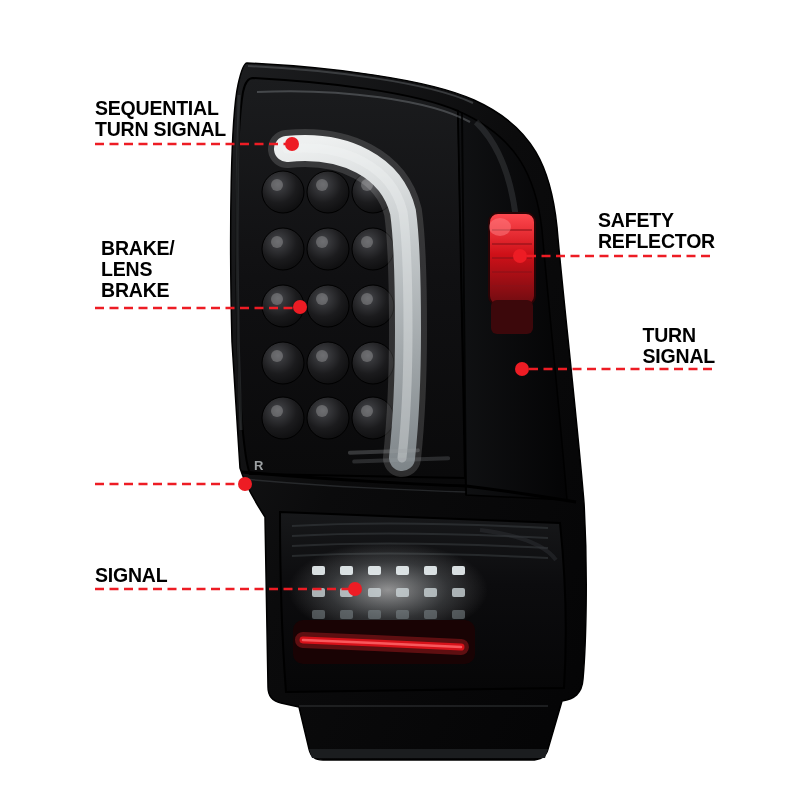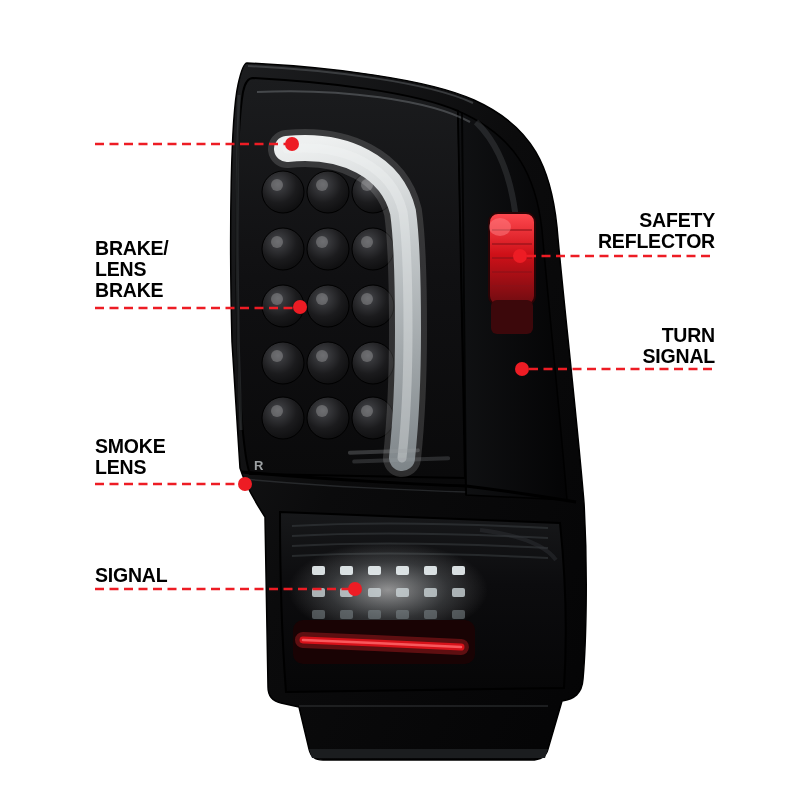--- a/index.html
+++ b/index.html
@@ -1,21 +1,21 @@
 <!DOCTYPE html>
 <html><head>
 <meta charset="utf-8">
 <style>
   * { margin:0; padding:0; box-sizing:border-box; }
   html,body { width:800px; height:800px; background:#ffffff; font-family:"Liberation Sans", sans-serif; }
   .stage { position:relative; width:800px; height:800px; background:#ffffff; overflow:hidden; }
   svg.art { position:absolute; left:0; top:0; }
   .label { position:absolute; font-weight:800; font-size:19.5px; line-height:21px;
            color:#000; letter-spacing:-0.2px; white-space:nowrap; z-index:5; }
-  .label.right { text-align:right; }
+  .label.right { }
 </style>
 </head>
 <body>
 
 <div class="stage">
 
   <svg class="art" width="800" height="800" viewBox="0 0 800 800">
     <defs>
       <linearGradient id="gHousing" x1="0" y1="0" x2="1" y2="1">
         <stop offset="0" stop-color="#1d1e20"></stop>
@@ -203,31 +203,31 @@
     <g fill="#ed1c24">
       <circle cx="292" cy="144" r="7"></circle>
       <circle cx="300" cy="307" r="7"></circle>
       <circle cx="245" cy="484" r="7"></circle>
       <circle cx="355" cy="589" r="7"></circle>
       <circle cx="520" cy="256" r="7"></circle>
       <circle cx="522" cy="369" r="7"></circle>
     </g>
   </svg>
 
-
-  <div class="label" style="left:95px; top:238px">
+  <div class="label" style="left:95px; top:98px">
+    <div>SEQUENTIAL</div>
+    <div>TURN SIGNAL</div>
+  </div>
+
+  <div class="label" style="left:101px; top:238px">
     <div>BRAKE/</div>
     <div>LENS</div>
     <div>BRAKE</div>
   </div>
 
-  <div class="label" style="left:95px; top:436px">
-    <div>SMOKE</div>
-    <div>LENS</div>
-  </div>
 
   <div class="label" style="left:95px; top:565px">
     <div>SIGNAL</div>
   </div>
 
   <div class="label right" style="right:85px; top:210px">
     <div>SAFETY</div>
     <div>REFLECTOR</div>
   </div>
 

